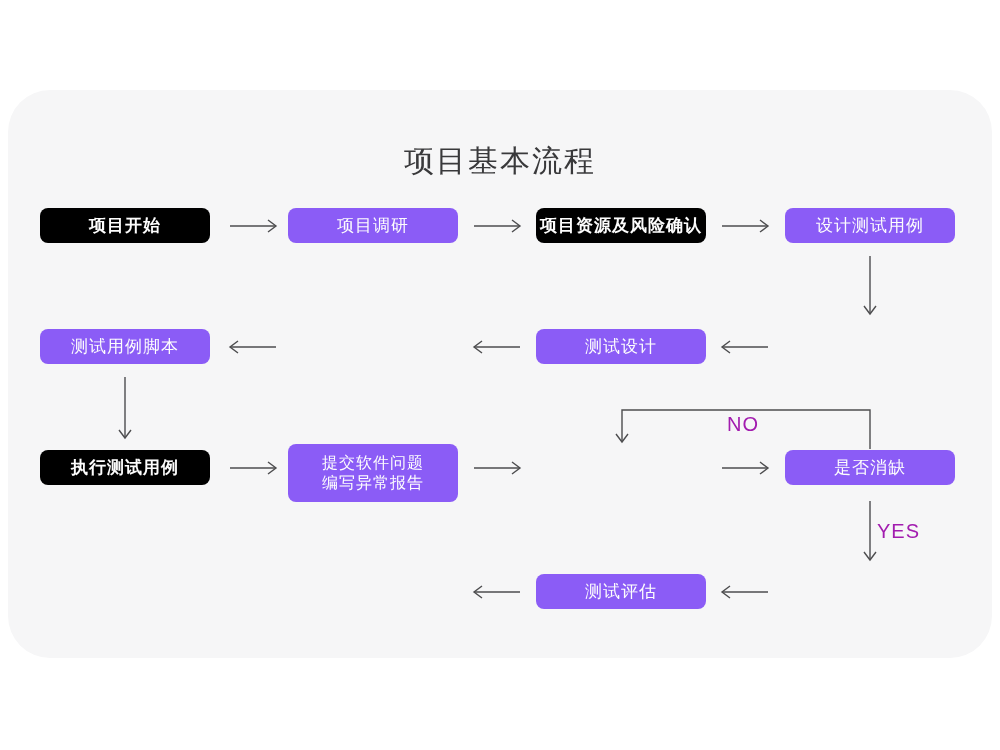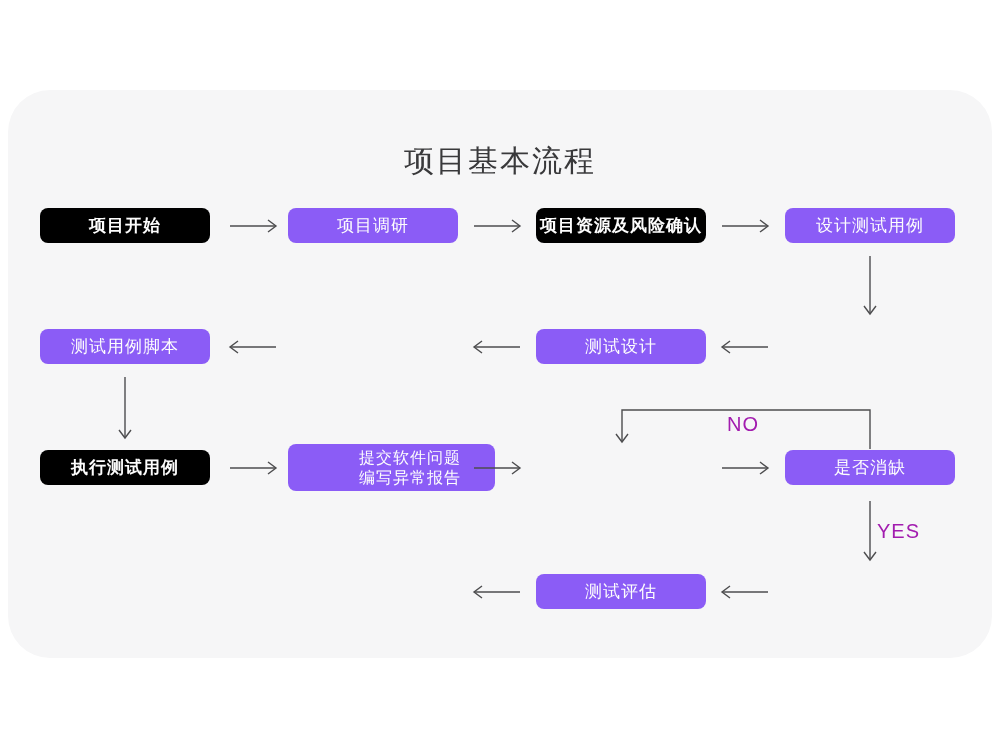--- a/index.html
+++ b/index.html
@@ -5,21 +5,21 @@
   html,body{margin:0;padding:0;background:#ffffff;font-family:"Liberation Sans",sans-serif;}
   .stage{position:relative;width:1000px;height:750px;background:#ffffff;overflow:hidden;}
   .card{position:absolute;left:8px;top:90px;width:984px;height:568px;background:#f6f6f7;border-radius:42px;}
   .title{position:absolute;left:0;top:141px;width:1000px;text-align:center;font-size:30px;
          letter-spacing:2px;color:#39393b;font-weight:500;}
   .node{position:absolute;width:170px;height:35px;border-radius:8px;display:flex;align-items:center;
         justify-content:center;color:#fdfdfd;font-size:17px;letter-spacing:1px;text-align:center;
         white-space:pre-line;line-height:1.25;}
   .node.purple{background:#000000;font-weight:bold;}
   .node.gray{background:#8b5cf6;}
-  .node.tall{height:47px;font-size:16px;padding-left:37px;}
+  .node.tall{height:58px;font-size:16px;}
   .edge-label{position:absolute;color:#a21caf;font-size:20px;letter-spacing:1px;}
   svg.arrows{position:absolute;left:0;top:0;pointer-events:none;}
 </style>
 </head>
 <body>
 
 <div class="stage">
   <div class="card"></div>
   <div class="title">项目基本流程</div>
 

